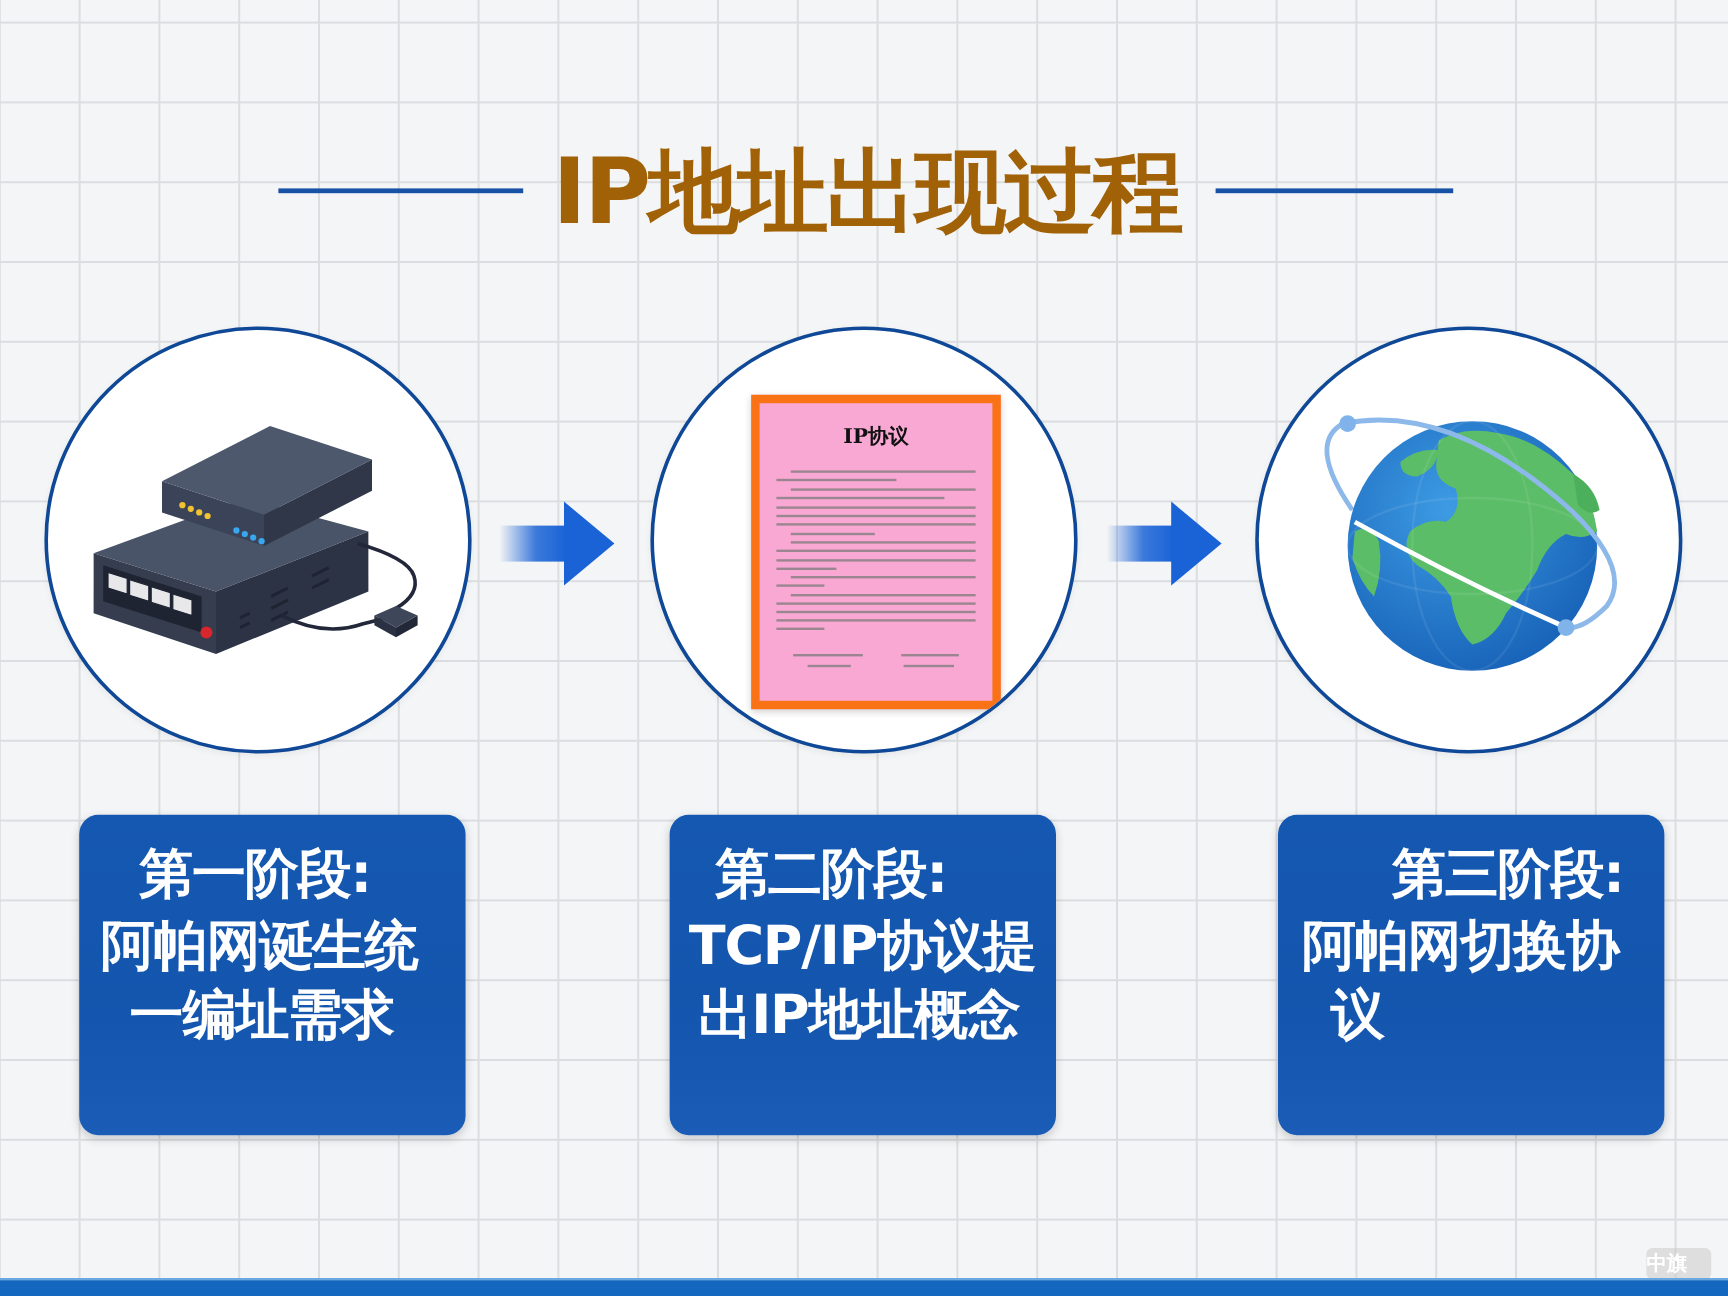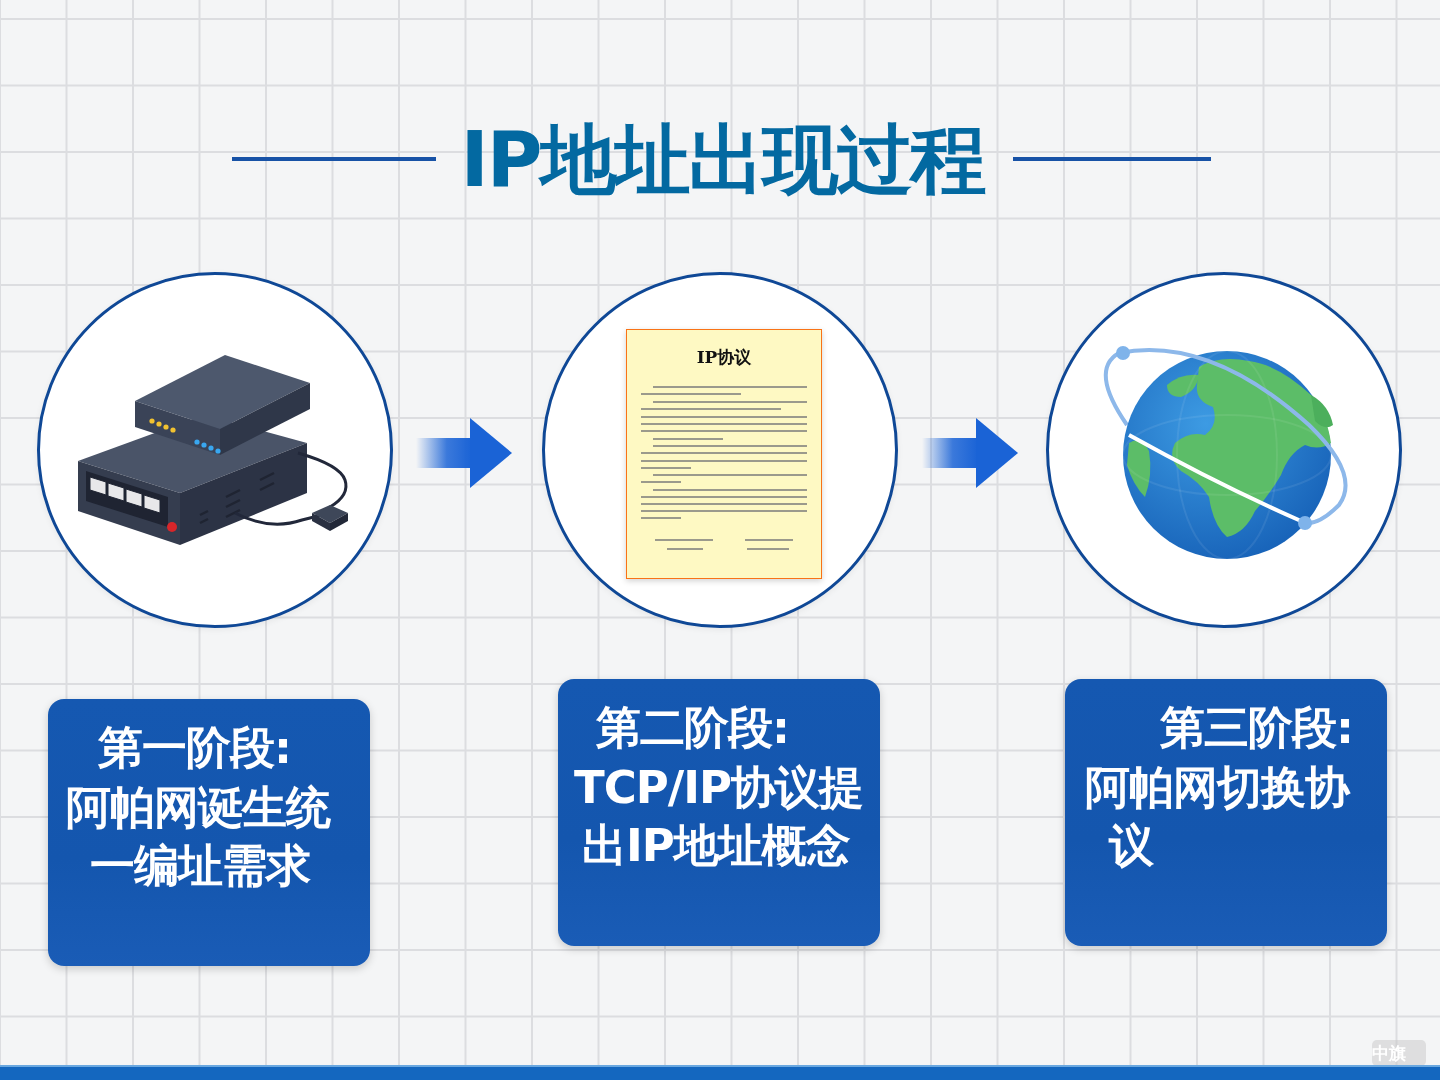--- a/index.html
+++ b/index.html
@@ -11,21 +11,21 @@
       linear-gradient(to bottom, #dcdde0 0, #dcdde0 2px, transparent 2px);
     background-size: 66.5px 66.5px;
     background-position: -1px 18px;
     font-family: "DejaVu Sans", "Liberation Sans", sans-serif;
   }
   .title-line { position: absolute; top: 157px; height: 4px; background: #1752a6; }
   .title-line.left { left: 232px; width: 204px; }
   .title-line.right { left: 1013px; width: 198px; }
   .title {
     position: absolute; left: 440px; top: 115px; width: 565px; text-align: center;
-    font-size: 76px; font-weight: bold; color: #0369a1; letter-spacing: -2px; line-height: 90px;
+    font-size: 76px; font-weight: bold; color: #a16207; letter-spacing: -2px; line-height: 90px;
     font-family: "DejaVu Sans", sans-serif;
   }
   .circle {
     position: absolute; width: 356px; height: 356px; border-radius: 50%;
     background: #ffffff; border: 3px solid #0f4896; box-sizing: border-box;
     box-shadow: 0 2px 6px rgba(0,0,0,0.06);
     overflow: hidden;
   }
   .circle svg { position: absolute; left: 0; top: 0; }
   .arrow { position: absolute; }
@@ -45,21 +45,21 @@
     background: #1467bf;
     border-top: 2px solid #6aa8e0;
   }
   .watermark {
     position: absolute; left: 1372px; top: 1040px; width: 54px; height: 26px;
     border-radius: 5px; background: rgba(200,200,200,0.5); color: #ffffff;
     font-size: 17px; font-weight: bold; text-align: left; line-height: 26px;
   }
   .doc-paper {
     position: absolute; left: 82px; top: 55px; width: 194px; height: 248px;
-    background: #fef9c3; border: 1px solid #f97316;
+    background: #f9a8d4; border: 7px solid #f97316;
     box-shadow: 0 2px 6px rgba(0,0,0,0.18);
   }
   .doc-title {
     position: absolute; left: 0; top: 16px; width: 194px; text-align: center;
     font-family: "DejaVu Serif", "Liberation Serif", serif; font-weight: bold;
     font-size: 17px; color: #111;
   }
   .doc-line {
     position: absolute; height: 2px; background: #7a7a7a; opacity: 0.75;
   }
@@ -196,21 +196,21 @@
       <ellipse cx="178" cy="180" rx="104" ry="40"></ellipse>
     </g>
 
     <path d="M70,78 Q160,60 260,150 Q312,200 290,230 Q270,250 256,248" stroke="#8db8ea" stroke-width="4" fill="none"></path>
     <path d="M80,160 Q170,210 252,246" stroke="#ffffff" stroke-width="4" fill="none"></path>
     <circle cx="74" cy="78" r="7" fill="#7fb3ea"></circle>
     <circle cx="256" cy="248" r="7" fill="#7fb3ea"></circle>
   </svg>
 </div>
 
-<div class="card" style="left:48px;margin-top:20px;">
+<div class="card" style="left:66px;">
   <div class="card-line" style="left:50px; top:20px;">第一阶段:</div>
   <div class="card-line" style="left:18px; top:80px;">阿帕网诞生统</div>
   <div class="card-line" style="left:42px; top:138px;">一编址需求</div>
 </div>
 
 <div class="card" style="left:558px;">
   <div class="card-line" style="left:38px; top:20px;">第二阶段:</div>
   <div class="card-line" style="left:16px; top:80px;">TCP/IP协议提</div>
   <div class="card-line" style="left:24px; top:138px;">出IP地址概念</div>
 </div>

